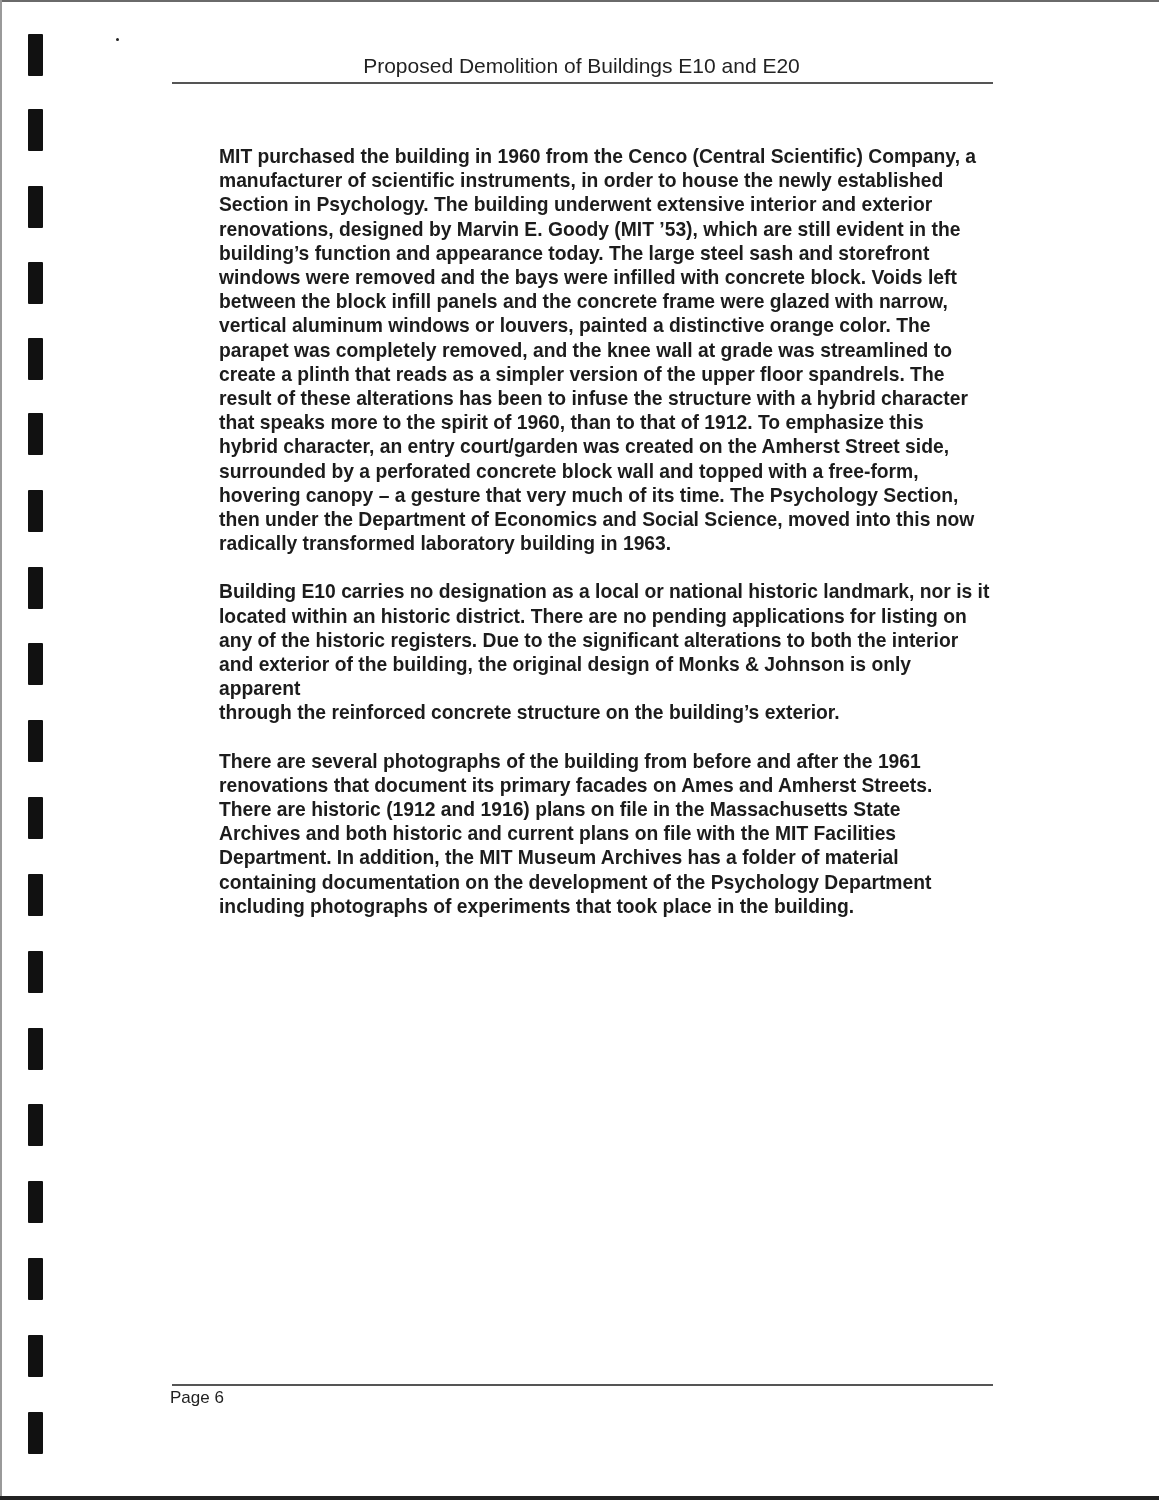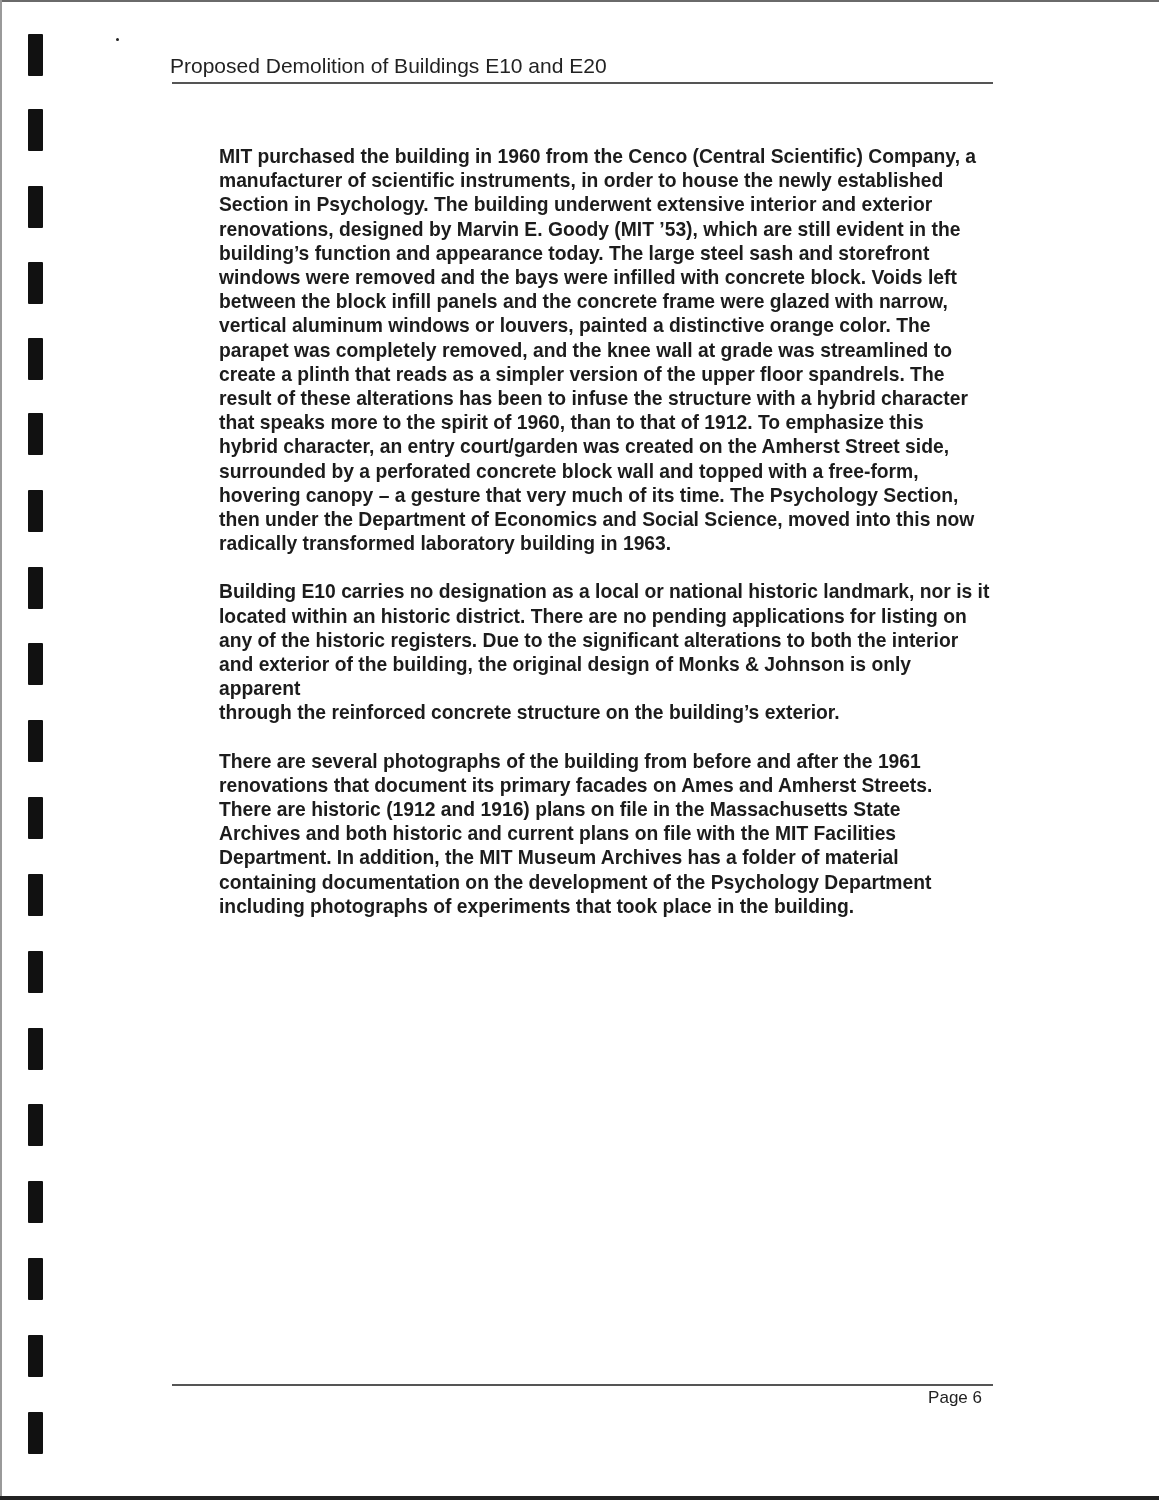--- a/index.html
+++ b/index.html
@@ -9,33 +9,33 @@
     }
     .scan-border-top { position: absolute; left: 0; top: 0; width: 1159px; height: 2px; background: #6a6a6a; }
     .scan-border-left { position: absolute; left: 0; top: 0; width: 2px; height: 1500px; background: #9a9a9a; }
     .scan-border-bottom { position: absolute; left: 0; bottom: 0; width: 1159px; height: 4px; background: #222; }
     .hole {
       position: absolute; left: 28px; width: 15px; height: 42px;
       background: #111; border-radius: 1px;
     }
     .speck { position: absolute; left: 116px; top: 38px; width: 3px; height: 3px; background: #222; border-radius: 50%; }
     .header-title {
-      position: absolute; left: 170px; width: 823px; top: 54px; text-align: left;
+      position: absolute; left: 170px; width: 823px; top: 54px; text-align: center;
       font-size: 21px; color: #222;
     }
     .rule { position: absolute; left: 172px; width: 821px; height: 1.5px; background: #555; }
     .rule.top { top: 82px; }
     .rule.bottom { top: 1384px; }
     .content {
       position: absolute; left: 219px; top: 145px; width: 775px;
       font-size: 19.3px; line-height: 24.2px; color: #1c1c1c;
     }
     .para { margin: 0 0 24px 0; white-space: pre-line; font-weight: bold; }
     .page-number {
-      position: absolute; left: 159px; width: 823px; top: 1388px; text-align: right;
+      position: absolute; left: 170px; width: 823px; top: 1388px; text-align: left;
       font-size: 17px; color: #222;
     }
   </style>
 </head>
 <body>
 
 <div class="scan-border-top"></div>
 <div class="scan-border-left"></div>
 <div class="scan-border-bottom"></div>
 <div class="speck"></div>

